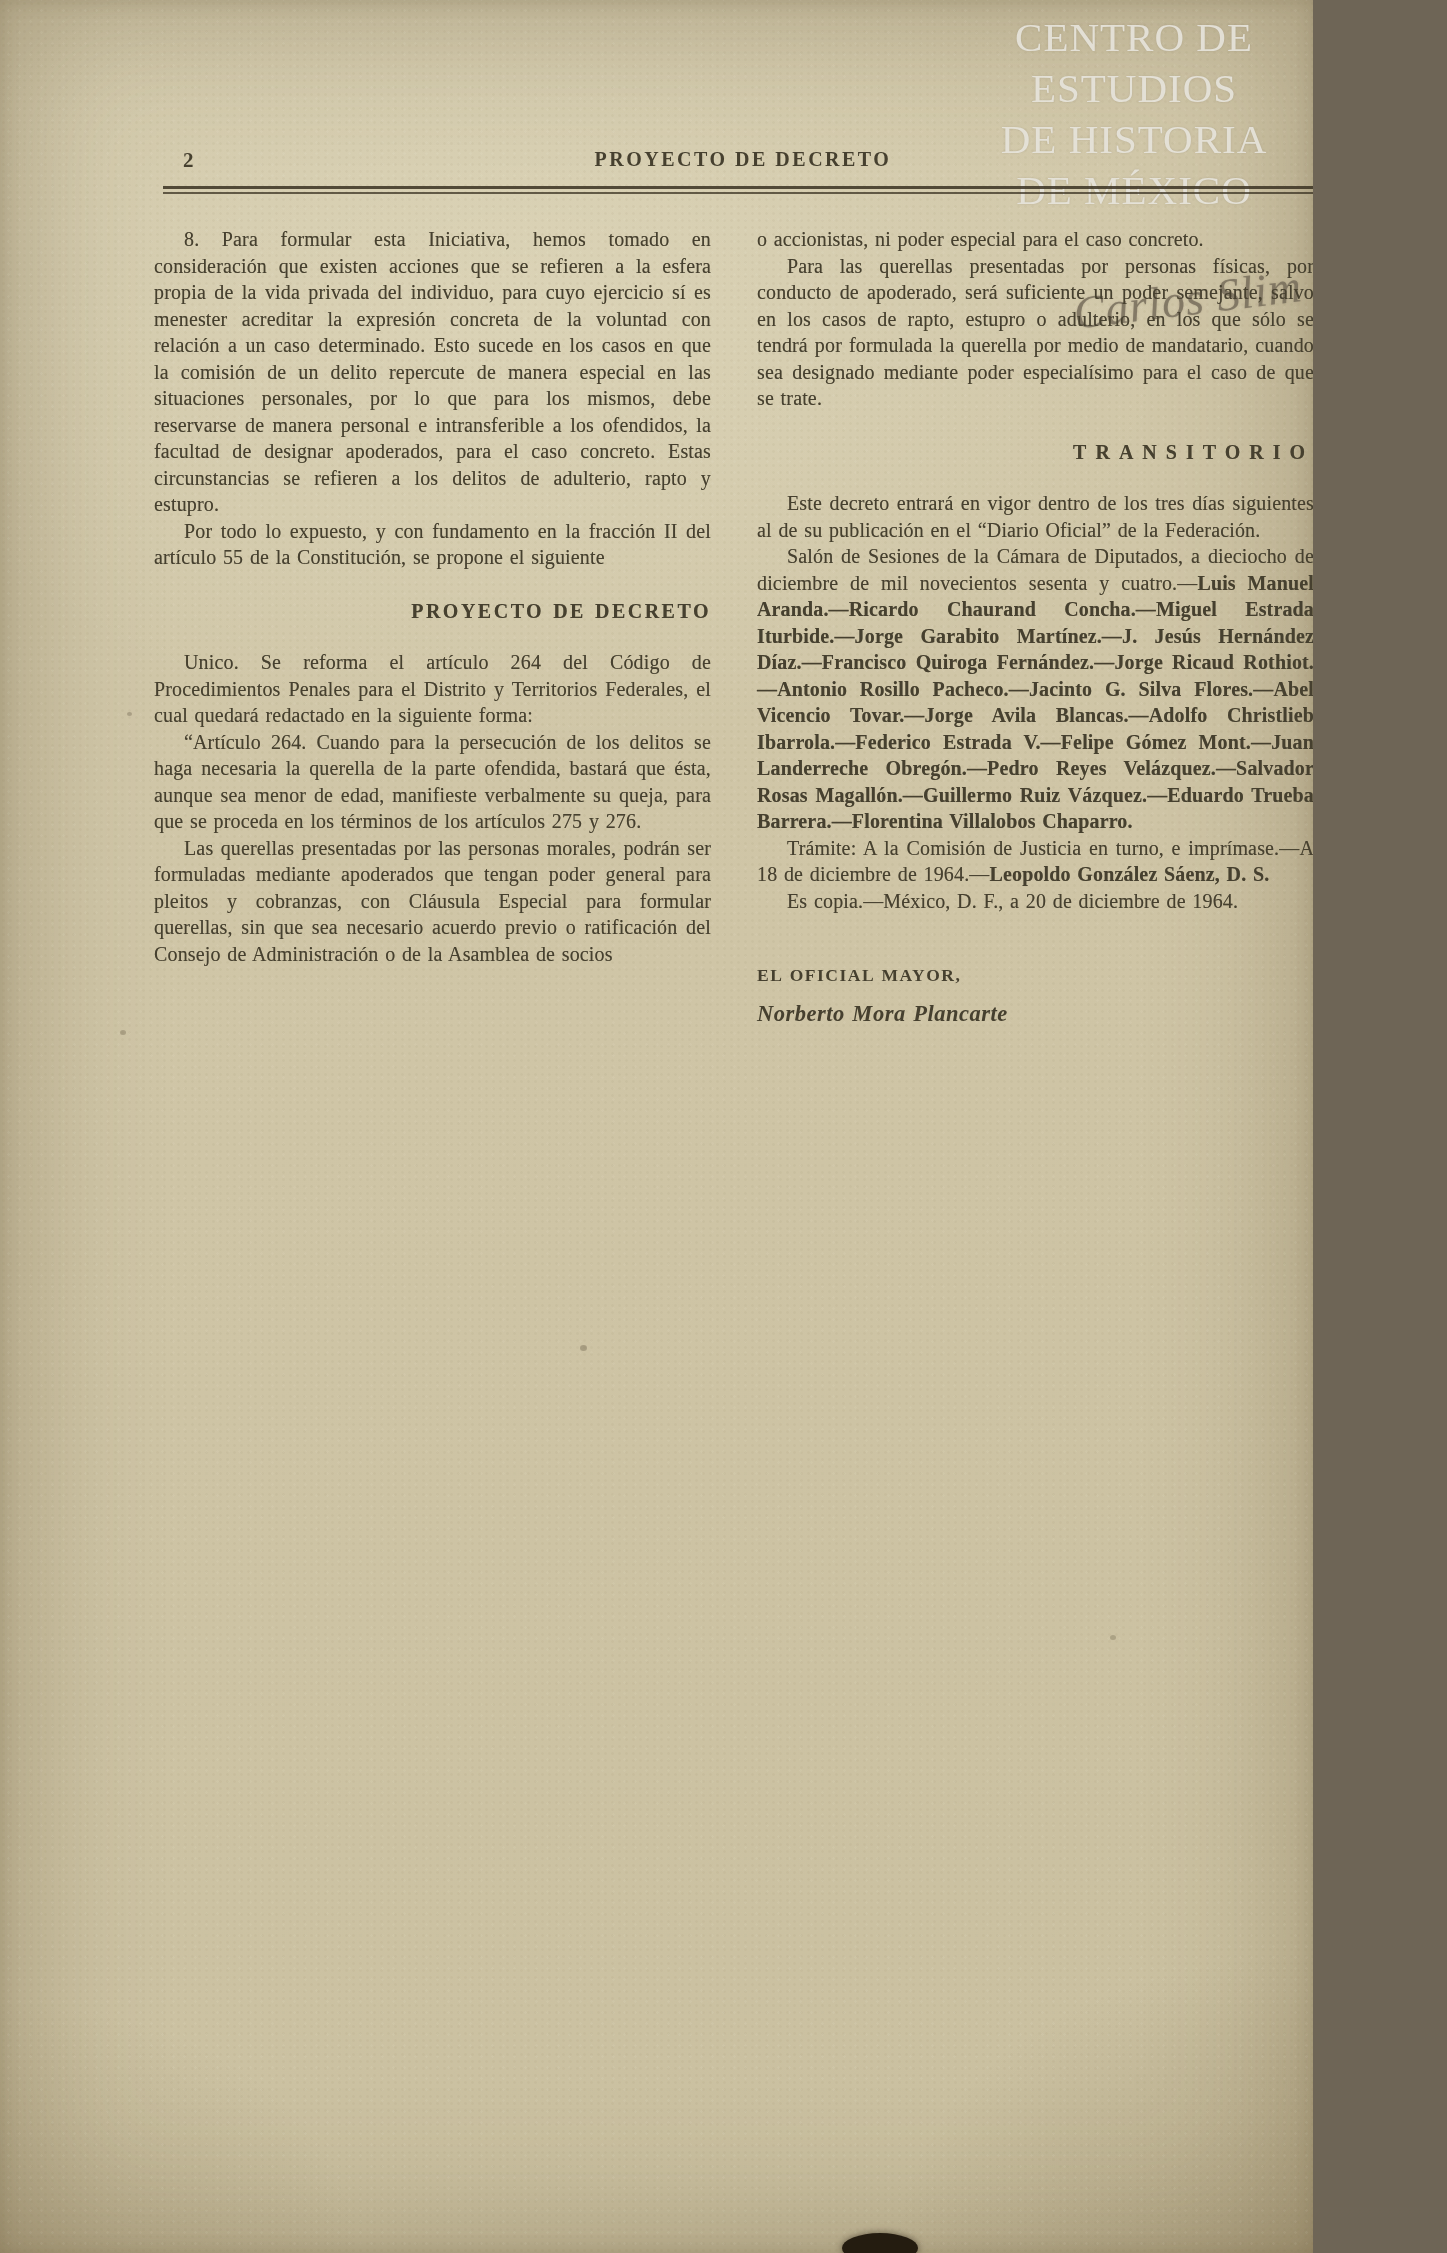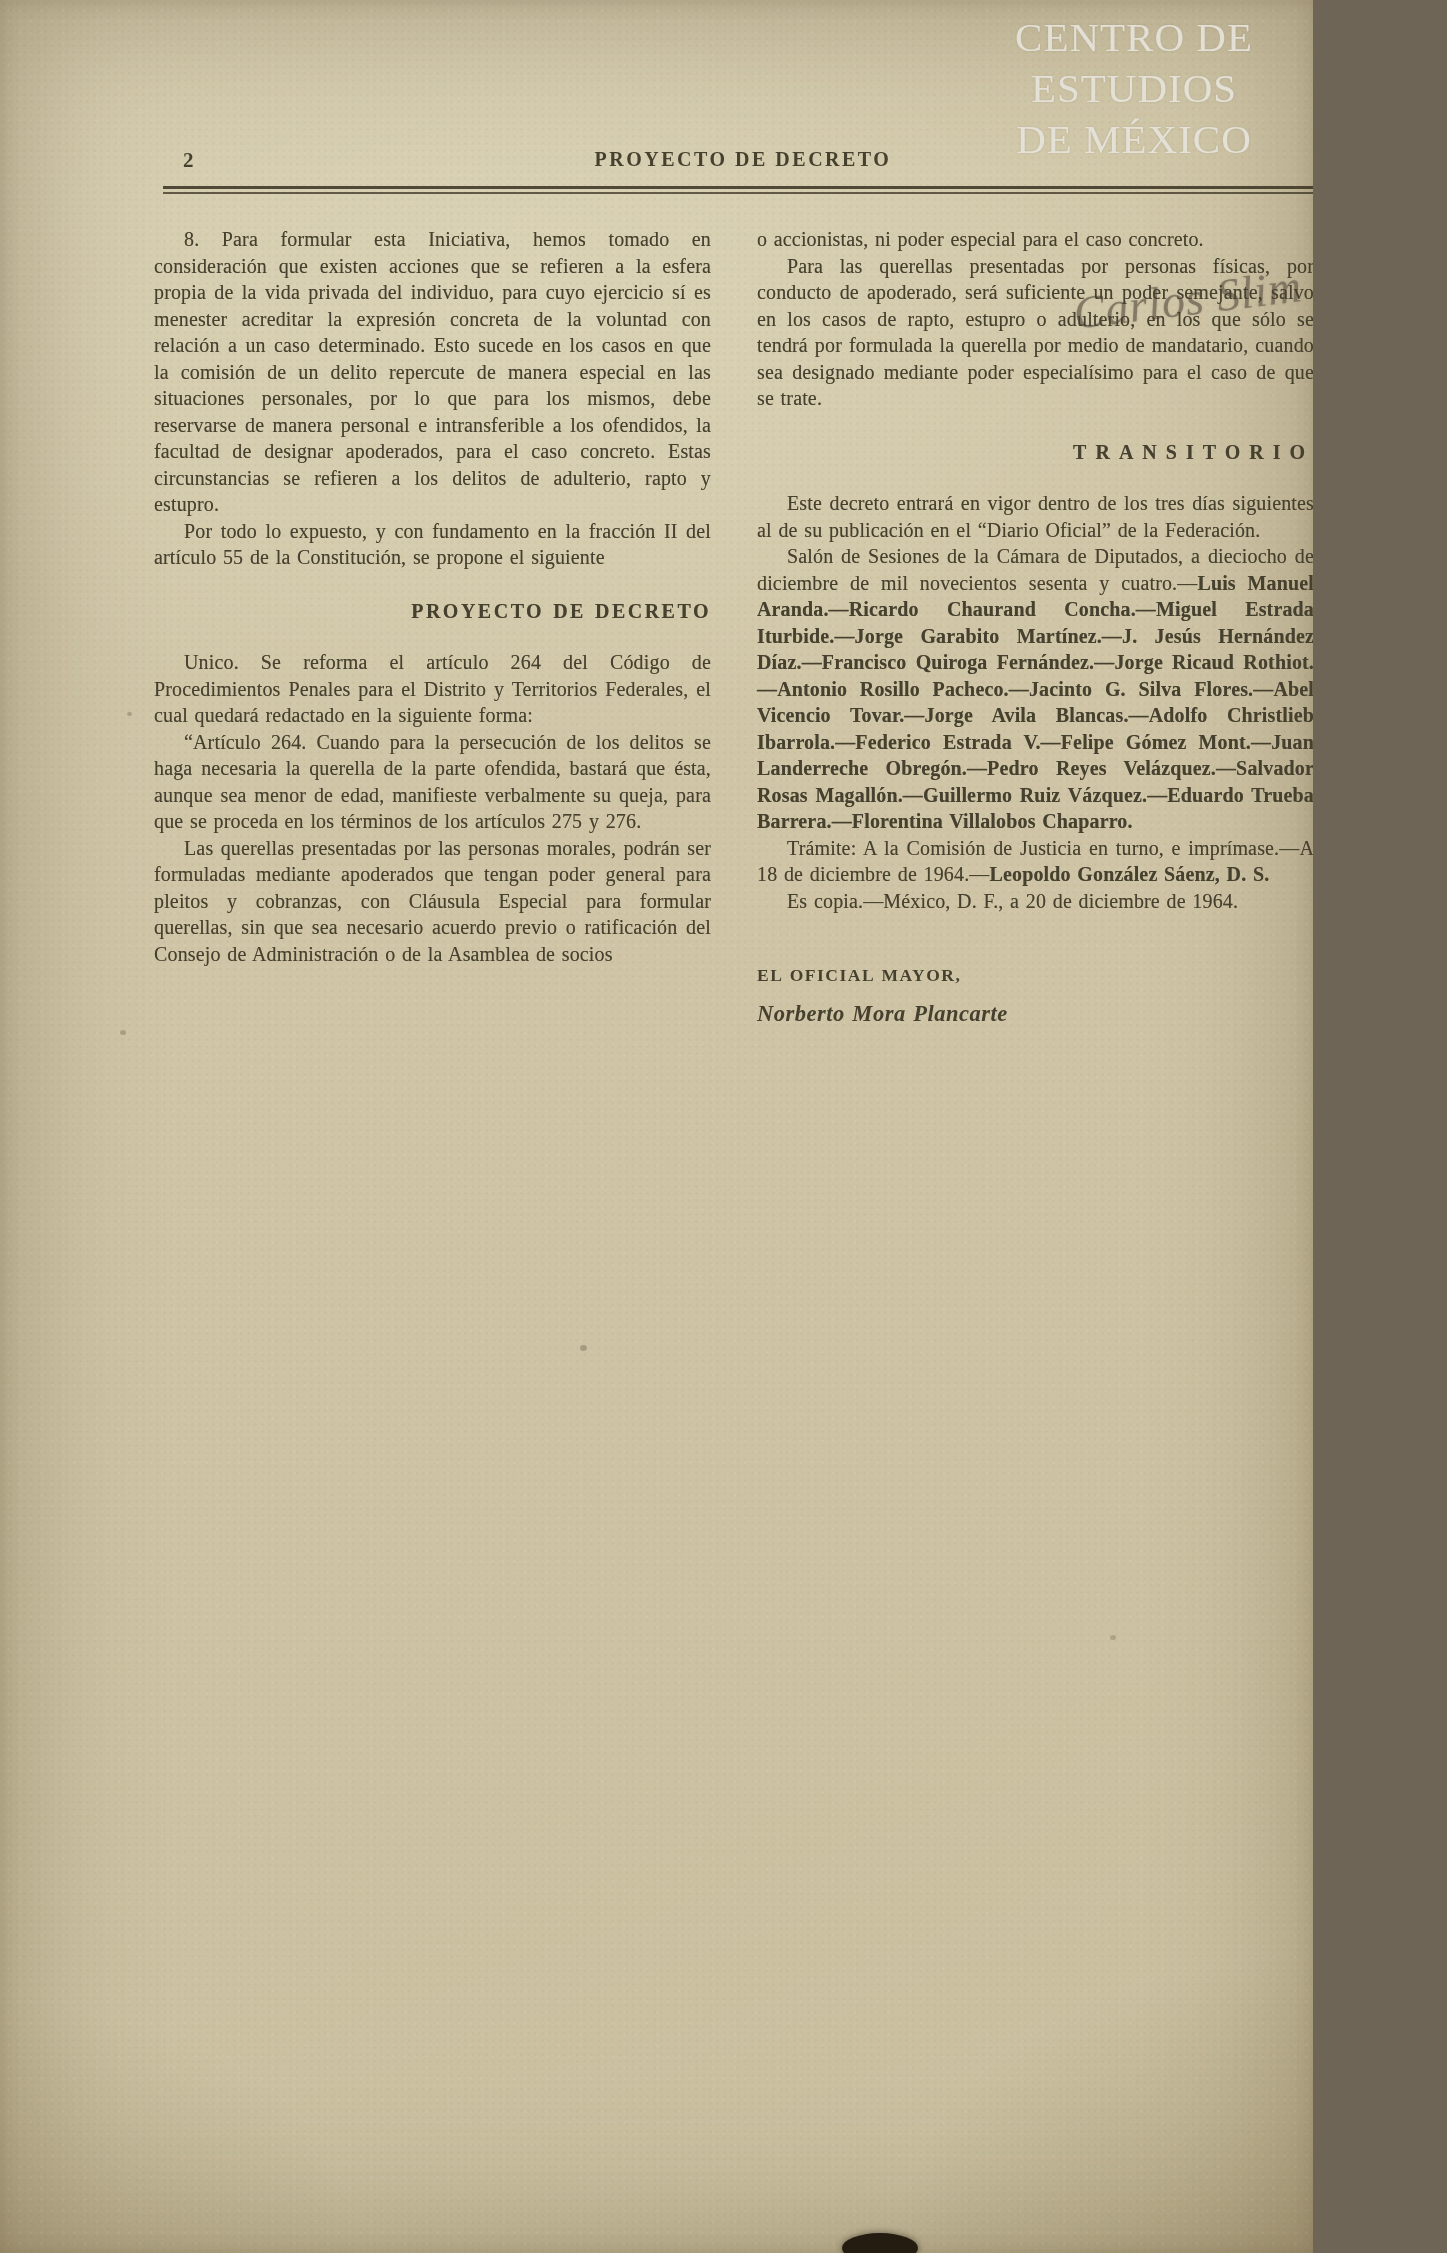--- a/index.html
+++ b/index.html
@@ -82,20 +82,21 @@
 </style>
 </head>
 <body>
 
 <div class="page">
   <div class="grain"></div>
 
   <div class="watermark">
     <div>CENTRO DE</div>
     <div>ESTUDIOS</div>
+    <div>DE HISTORIA</div>
     <div>DE MÉXICO</div>
     <div class="cslim-signature">Carlos Slim</div>
   </div>
 
   <div class="masthead">
     <span class="page-number">2</span>
     <span class="running-title">PROYECTO DE DECRETO</span>
   </div>
   <div class="double-rule"></div>
 

